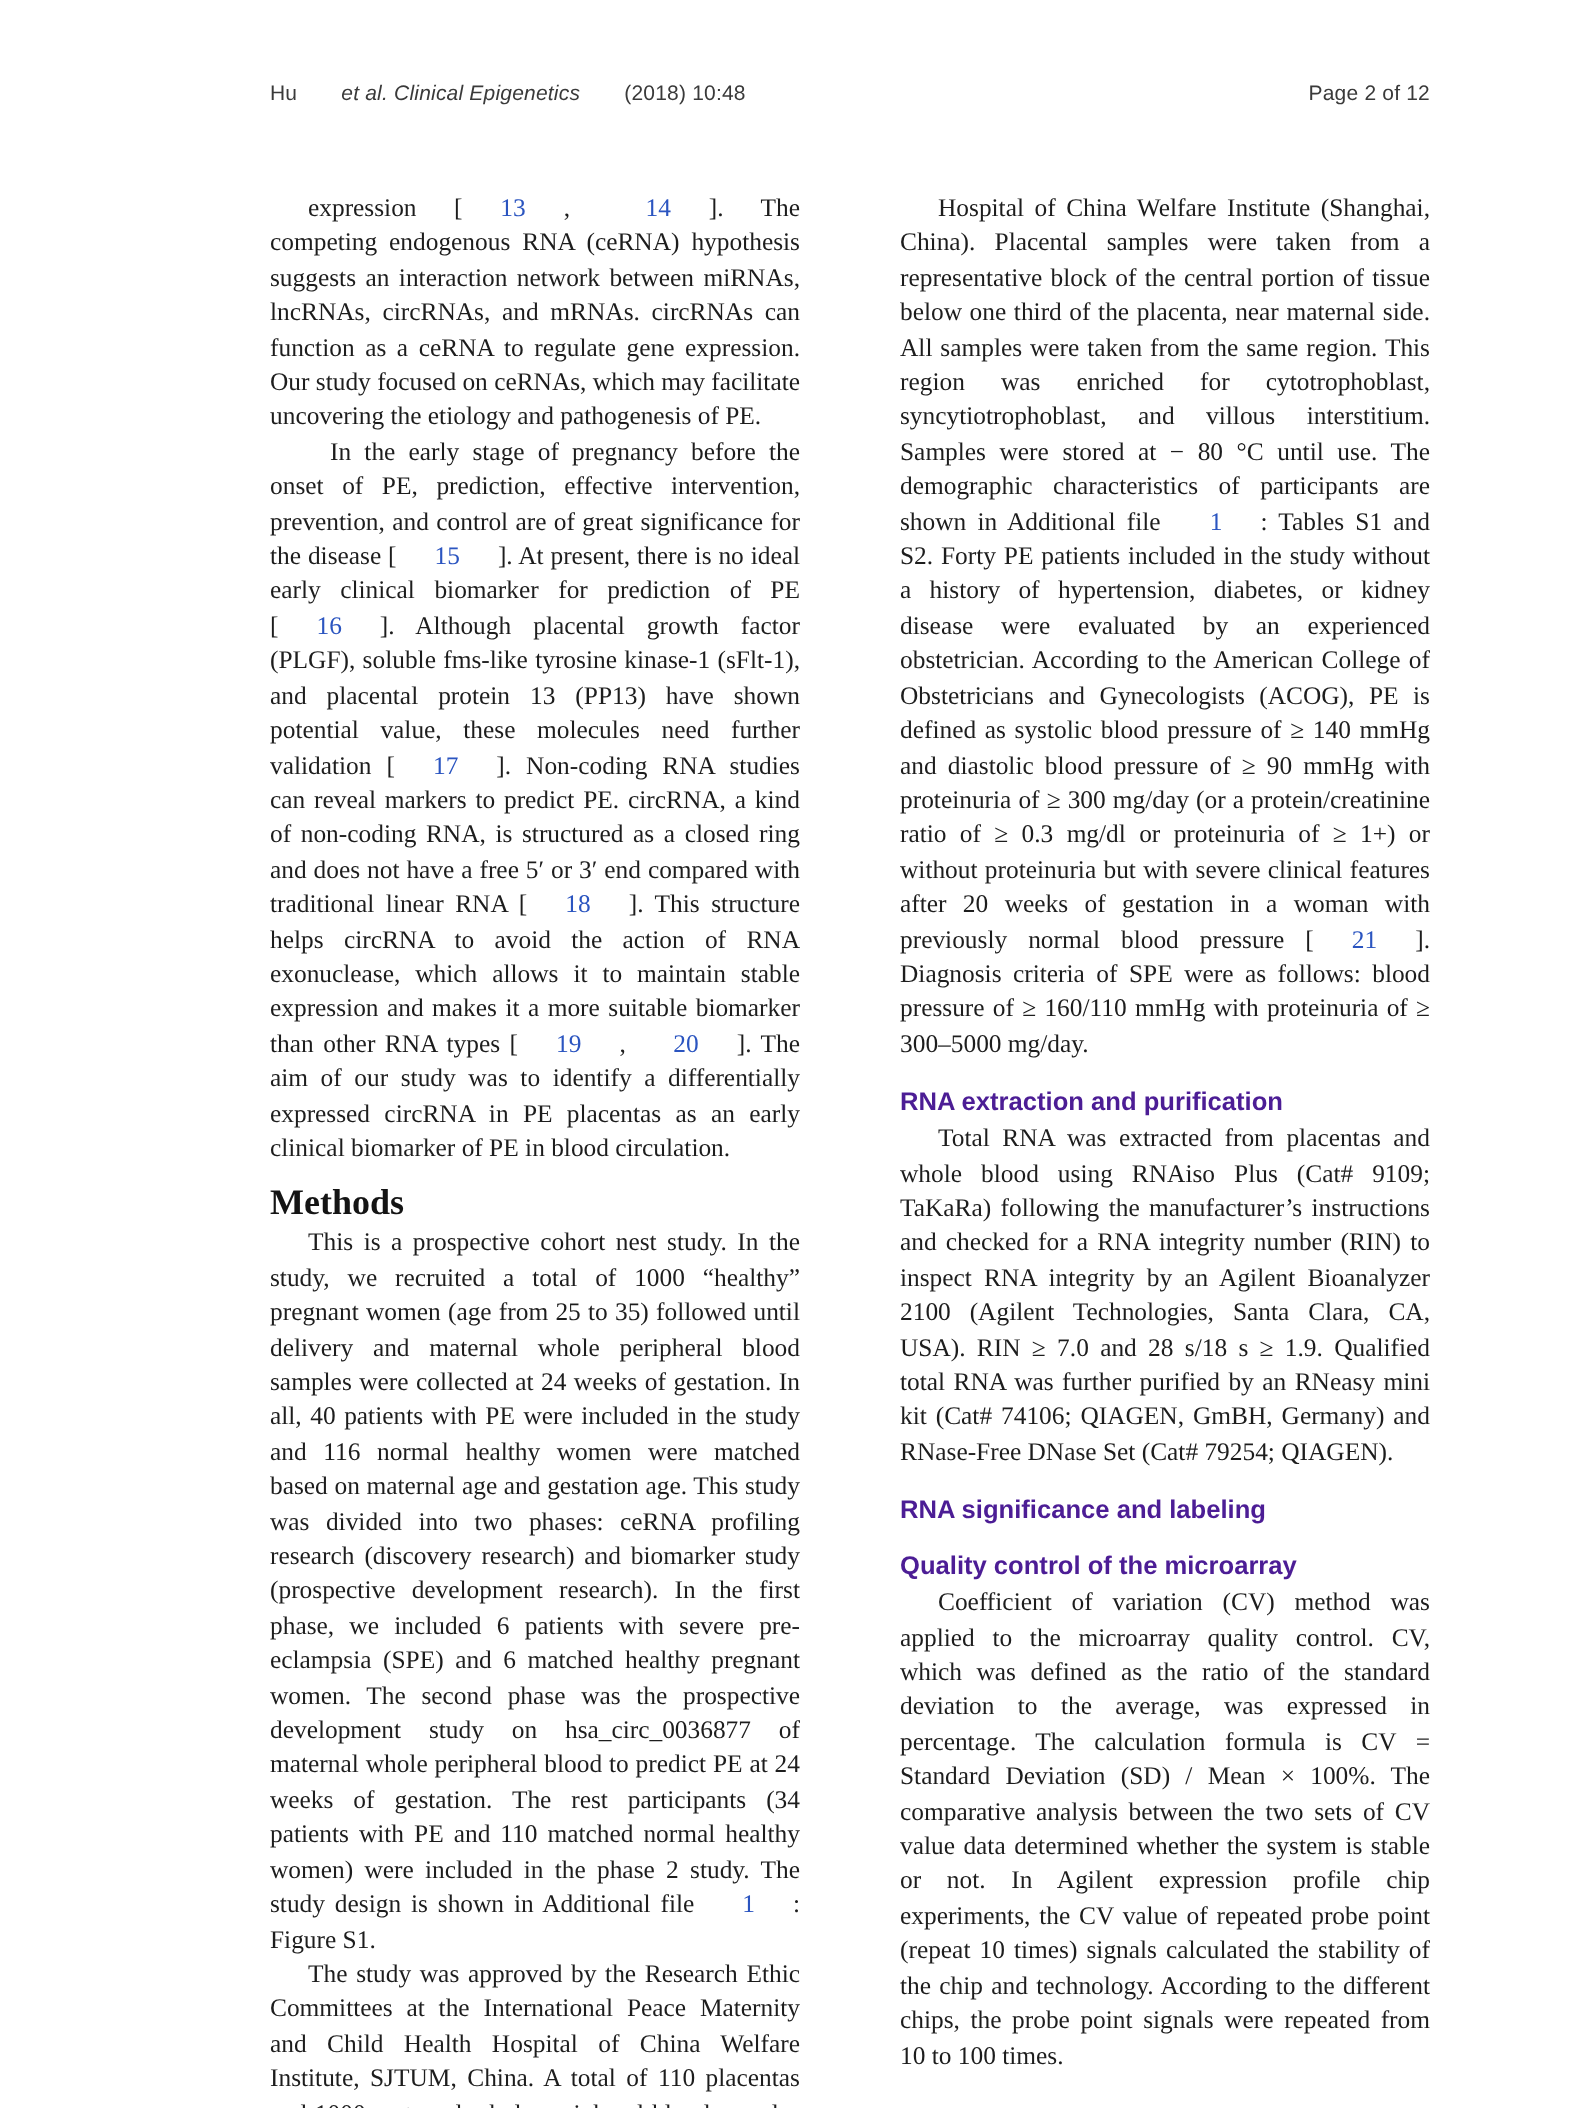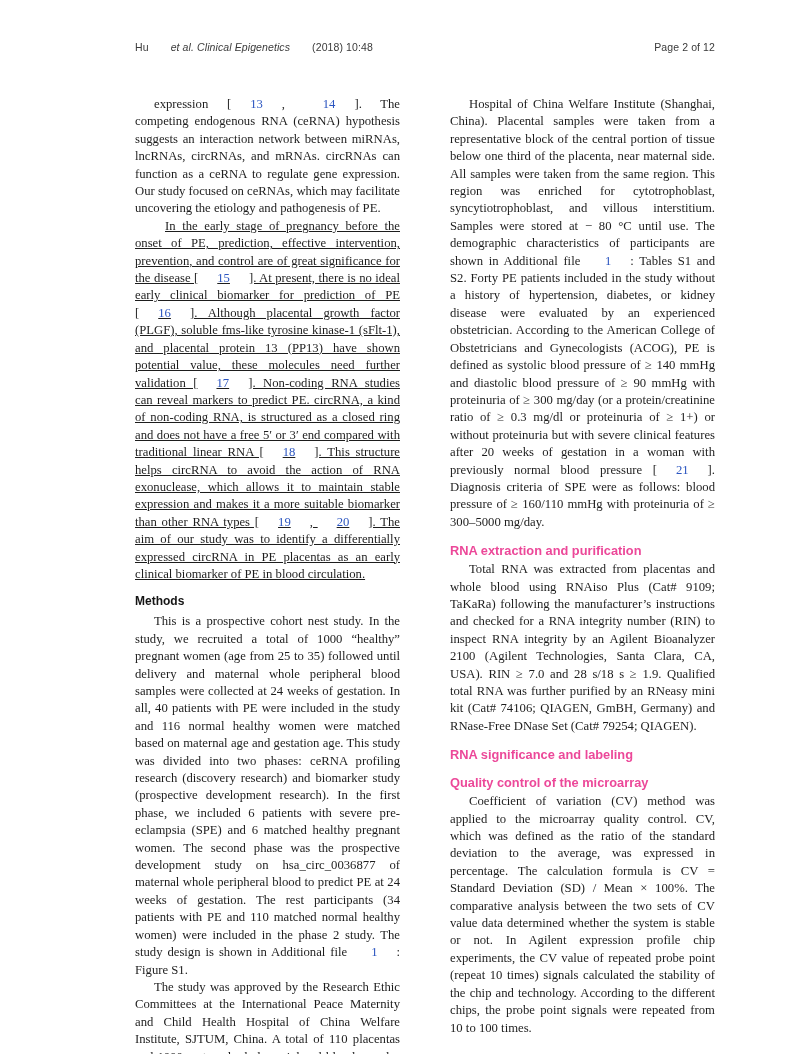--- a/index.html
+++ b/index.html
@@ -38,35 +38,35 @@
   .col { width: 306px; }
   .col p {
     margin: 0;
     font-size: 12.7px;
     line-height: 17.4px;
     text-align: justify;
     color: var(--text-color);
     hyphens: auto;
     -webkit-hyphens: auto;
   }
-  .col p.indent { text-indent: 11px; text-decoration: underline; }
+  .col p.indent { text-indent: 11px; }
   .col .h1 {
-    font-family: Liberation Sans, sans-serif;
-    font-size: 12px;
+    font-family: Liberation Serif, serif;
+    font-size: 18px;
     font-weight: bold;
     color: #141414;
     margin: 9px 0 3px 0;
     line-height: 18px;
     text-align: left;
   }
   .col .h2 {
     font-family: "Liberation Sans", sans-serif;
     font-size: 12.8px;
     font-weight: bold;
-    color: #ec4899;
+    color: #4c1d95;
     margin: 12px 0 2px 0;
     line-height: 16px;
     text-align: left;
   }
   .col .h1 + .h2 { margin-top: 2px; }
   .cite { color: var(--link-color); }
 </style>
 </head>
 <body>
 

